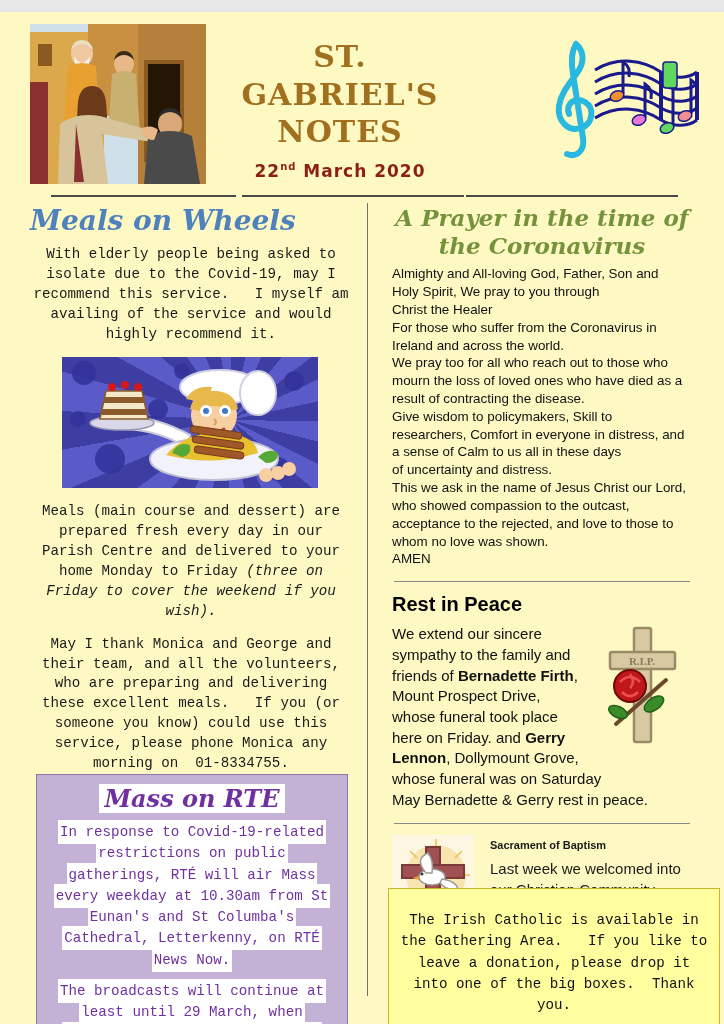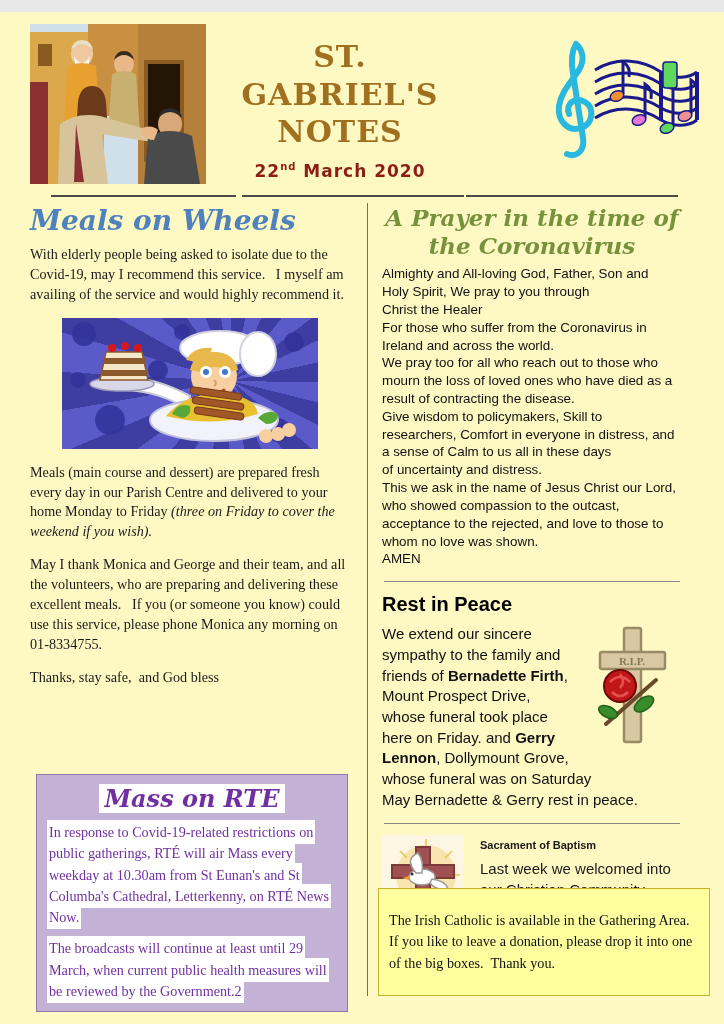--- a/index.html
+++ b/index.html
@@ -16,26 +16,26 @@
   .music-img{position:absolute;left:543px;top:20px;width:162px;height:142px;}
 
   .hdr-rule{position:absolute;top:183px;height:2px;background:#4a4a4a;}
   .hdr-rule.r1{left:51px;width:185px;}
   .hdr-rule.r2{left:242px;width:222px;}
   .hdr-rule.r3{left:466px;width:212px;}
   .v-divider{position:absolute;left:367px;top:191px;width:1px;height:793px;background:#6f6f6f;}
 
   
   .left-col{position:absolute;left:30px;top:192px;width:322px;}
-  .right-col{position:absolute;left:382px;top:192px;width:300px;}
+  .right-col{position:absolute;left:392px;top:192px;width:300px;}
 
   
   .meals-head{font-family:"DejaVu Serif",serif;font-style:italic;font-weight:bold;font-size:28px;
               color:#4f81bd;text-align:left;margin:0 0 8px 0;}
-  .comic{font-family:Liberation Serif, serif;}
+  .comic{font-family:Liberation Mono, monospace;text-align:center;}
   .lpara{font-size:14.2px;line-height:1.4;margin:0 0 13px 0;white-space:pre-wrap;}
   .lpara .it{font-style:italic;}
   .chef-img{position:relative;width:256px;height:131px;margin:4px 0 14px 32px;
             background:repeating-conic-gradient(from 0deg at 66% 48%, #3e3ea2 0deg 13deg, #5a5ac8 13deg 26deg);
             overflow:hidden;}
   .chef-img svg{position:absolute;left:0;top:0;}
   .signature{font-family:"DejaVu Serif",serif;font-style:italic;font-weight:bold;font-size:20px;
              margin:2px 0 0 192px;color:#111;}
 
   .purple-box{position:absolute;left:6px;top:570px;width:312px;box-sizing:border-box;

